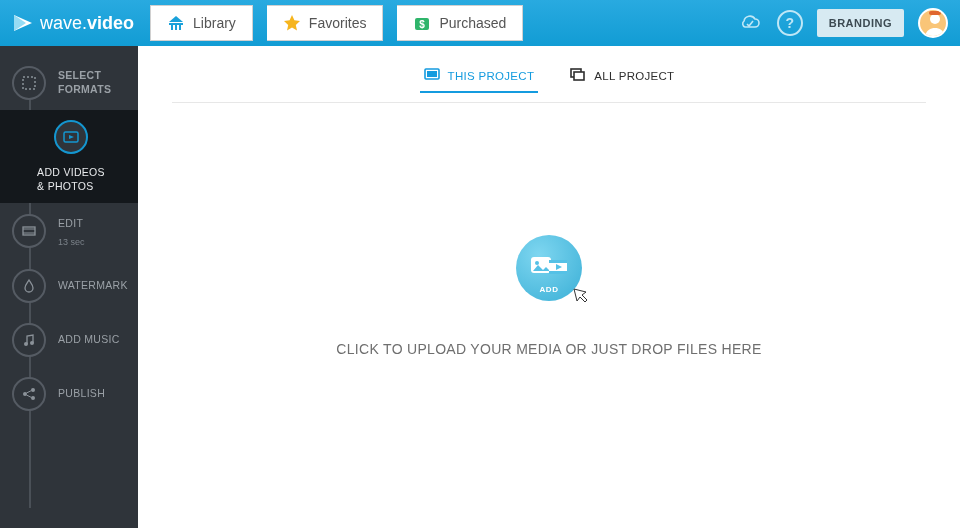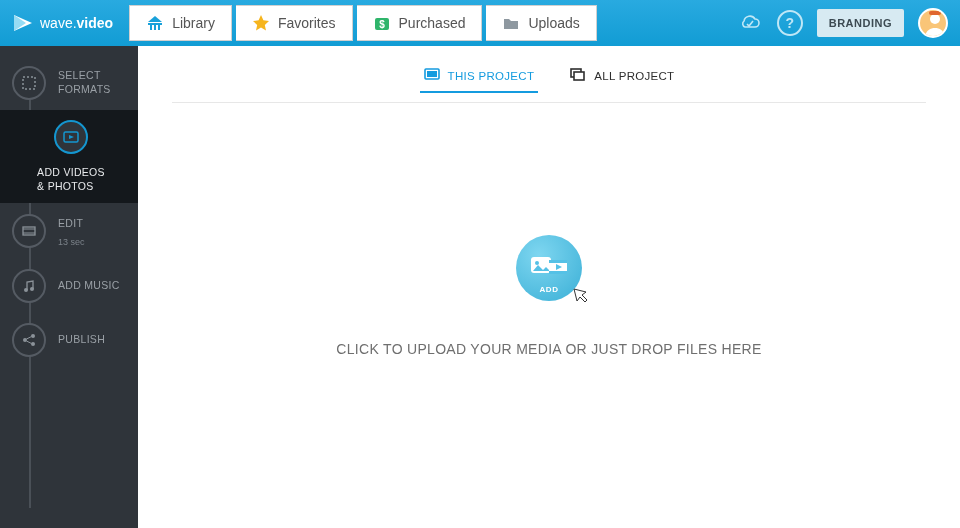--- a/index.html
+++ b/index.html
@@ -1,23 +1,23 @@
 <!DOCTYPE html>
 <html><head>
 <meta charset="utf-8">
 <style>
 * { margin:0; padding:0; box-sizing:border-box; font-family:Arial,Helvetica,sans-serif; }
 html,body { width:960px; height:528px; overflow:hidden; background:#fff; }
 .app { width:960px; height:528px; display:flex; flex-direction:column; }
 .topbar { height:46px; background:linear-gradient(#29aae0,#129cd4); display:flex; align-items:center; padding:0 12px; }
-.logo { display:flex; align-items:center; gap:6px; color:#fff; font-size:14px; font-weight:500; margin-right:16px; }
+.logo { display:flex; align-items:center; gap:6px; color:#fff; font-size:18px; font-weight:500; margin-right:16px; }
 .logo-icon svg { display:block; }
 .logo-text b { font-weight:700; }
 .tabs { display:flex; gap:0; }
-.tab { background:#fff; border:1px solid #d0d0d0; height:36px; padding:0 16px; display:flex; align-items:center; gap:8px; font-size:14px; color:#555; cursor:pointer; margin-right:4px; }
+.tab { background:#fff; border:1px solid #d0d0d0; height:36px; padding:0 16px; display:flex; align-items:center; gap:8px; font-size:14px; color:#555; cursor:pointer; margin-right:14px; }
 .tab + .tab { border-left:none; }
 .tab.active { background:#fff; color:#555; position:relative; box-shadow:inset 0 -2px 0 #fff; }
 .tab .ticon { display:flex; }
 .top-right { margin-left:auto; display:flex; align-items:center; gap:14px; }
 .ticon-circle { width:26px; height:26px; border:2px solid #bfe7f6; border-radius:50%; display:flex; align-items:center; justify-content:center; color:#bfe7f6; font-size:14px; font-weight:bold; cursor:pointer; }
 .branding-btn { background:#d7eaf2; color:#3c4a52; font-size:11px; font-weight:700; letter-spacing:.5px; border:none; border-radius:2px; padding:8px 12px; cursor:pointer; }
 .avatar { width:30px; height:30px; border-radius:50%; background:#f9c578; border:2px solid #fff; display:flex; align-items:center; justify-content:center; cursor:pointer; overflow:hidden; }
 .avatar svg { display:block; }
 .body { flex:1; display:flex; }
 .sidebar { width:138px; background:#2f343a; display:flex; flex-direction:column; padding-top:10px; position:relative; }
@@ -82,28 +82,20 @@
       </div>
       <div class="tab">
         <span class="ticon">
           <svg width="18" height="18">
               <rect x="2" y="4" width="14" height="12" rx="2" fill="#2fb56b"></rect>
               <text x="9" y="14" text-anchor="middle" font-size="10" fill="#fff" font-family="Arial" font-weight="bold">$</text>
             </svg>
         </span>
         <span>Purchased</span>
       </div>
-      <div class="tab active">
-        <span class="ticon">
-          <svg width="18" height="18">
-              <path d="M2 5h5l2 2h7v8H2z" fill="#8e98a0"></path>
-            </svg>
-        </span>
-        <span>Uploads</span>
-      </div>
     </div>
 
     <div class="top-right">
       <span style="display:flex;cursor:pointer;">
         <svg width="26" height="20">
             <path d="M8 14h10a4 4 0 0 0 0-8 6 6 0 0 0-11 2 3.5 3.5 0 0 0 1 6z" fill="none" stroke="#bfe7f6" stroke-width="1.6"></path>
             <polyline points="10,11 12,13 16,8" fill="none" stroke="#bfe7f6" stroke-width="1.6"></polyline>
           </svg>
       </span>
       <span class="ticon-circle">?</span>
@@ -122,21 +114,21 @@
 
     <div class="sidebar">
       <div class="rail"></div>
 
       <div class="step">
         <span class="circle">
           <svg width="16" height="16">
               <rect x="2" y="2" width="12" height="12" fill="none" stroke="#8b9299" stroke-width="1.5" stroke-dasharray="2 2"></rect>
             </svg>
         </span>
-        <span class="slabel" style="white-space:pre-line;">SELECT
+        <span class="slabel" style="white-space:pre-line;font-weight:bold;">SELECT
 FORMATS</span>
       </div>
 
       <div class="step active">
         <span class="circle">
           <svg width="16" height="16">
               <rect x="1" y="3" width="14" height="10" rx="1.5" fill="none" stroke="#1496d0" stroke-width="1.5"></rect>
               <polygon points="6,6 11,8 6,10" fill="#1496d0"></polygon>
             </svg>
         </span>
@@ -151,20 +143,28 @@
               <line x1="2" y1="6" x2="14" y2="6" stroke="#8b9299"></line>
               <line x1="2" y1="10" x2="14" y2="10" stroke="#8b9299"></line>
             </svg>
         </span>
         <span>
           <span class="slabel">EDIT</span><br>
           <span class="ssub">13 sec</span>
         </span>
       </div>
 
+      <div class="step">
+        <span class="circle">
+          <svg width="16" height="16">
+              <path d="M8 2c2 3 4 5 4 8a4 4 0 0 1-8 0c0-3 2-5 4-8z" fill="none" stroke="#8b9299" stroke-width="1.3"></path>
+            </svg>
+        </span>
+        <span class="slabel">WATERMARK</span>
+      </div>
 
       <div class="step">
         <span class="circle">
           <svg width="16" height="16">
               <path d="M6 12V4l6-1v8" fill="none" stroke="#8b9299" stroke-width="1.3"></path>
               <circle cx="5" cy="12" r="2" fill="#8b9299"></circle>
               <circle cx="11" cy="11" r="2" fill="#8b9299"></circle>
             </svg>
         </span>
         <span class="slabel">ADD MUSIC</span>

